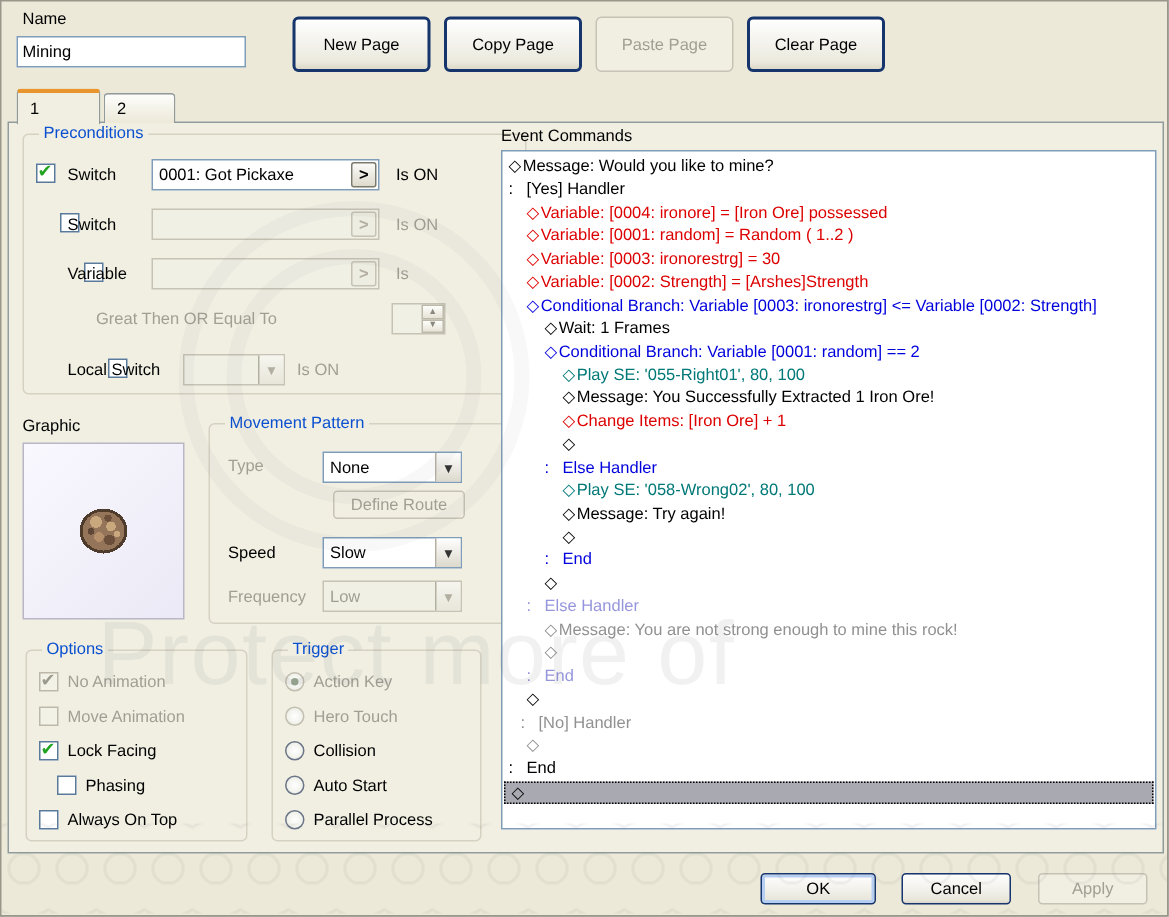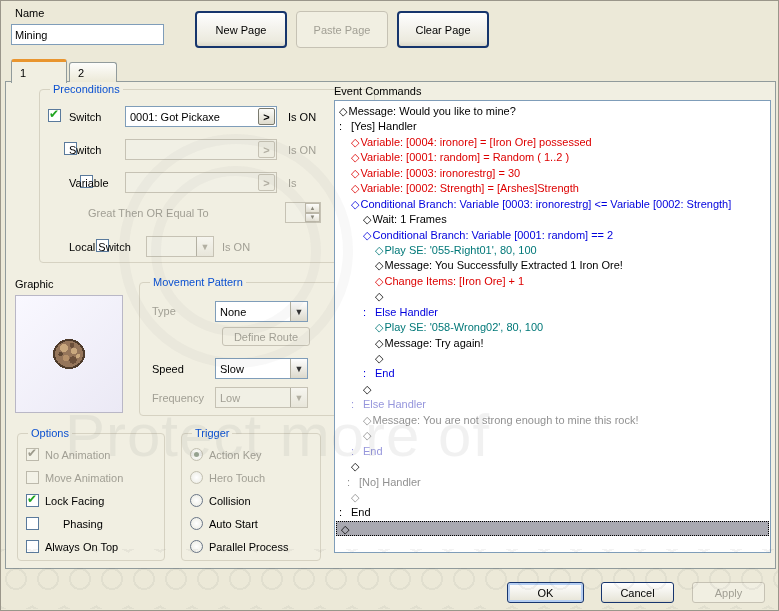--- a/index.html
+++ b/index.html
@@ -144,31 +144,32 @@
 </style>
 </head>
 <body>
 
 <div class="dialog">
 
   <div class="abs lbl" style="left:14px;top:6px;">Name</div>
   <input id="name-input" type="text" value="Mining" style="">
   <div id="page-buttons">
       <button class="xp-big">New Page</button>
+      <button class="xp-big">Copy Page</button>
       <button class="xp-big disabled">Paste Page</button>
       <button class="xp-big">Clear Page</button>
     </div>
 
   <div id="tabs">
       <div class="tab active">1</div>
       <div class="tab">2</div>
     </div>
   <div id="page-area"></div>
 
-  <div class="group" style="left:14px;top:88px;width:336px;height:174px;margin-left:24px;">
+  <div class="group" style="left:14px;top:88px;width:336px;height:174px;">
     <span class="gtitle">Preconditions</span>
 
     <span class="cb abs" style="left:8px;top:19px;"><span class="chk">✔</span></span>
     <span class="abs lbl" style="left:29px;top:21px;">Switch</span>
     <div class="field" style="left:85px;top:16px;width:152px;">
       <span>0001: Got Pickaxe</span>
       <span class="pickbtn">
           <span>&gt;</span>
         </span>
     </div>
@@ -254,21 +255,21 @@
         <div style="position: absolute; left: 8px; top: 37px; display: flex; align-items: center; gap: 6px;">
           <span class="cb off disabled"></span>
           <span class="lbl dis">Move Animation</span>
         </div>
         <div style="position: absolute; left: 8px; top: 60px; display: flex; align-items: center; gap: 6px;">
           <span class="cb">
             <span class="chk">✔</span>
           </span>
           <span class="lbl">Lock Facing</span>
         </div>
-        <div style="position: absolute; left: 8px; top: 83px; display: flex; align-items: center; gap: 24px;">
+        <div style="position: absolute; left: 20px; top: 83px; display: flex; align-items: center; gap: 6px;">
           <span class="cb off"></span>
           <span class="lbl">Phasing</span>
         </div>
         <div style="position: absolute; left: 8px; top: 106px; display: flex; align-items: center; gap: 6px;">
           <span class="cb off"></span>
           <span class="lbl">Always On Top</span>
         </div>
       </div>
   </div>
 

